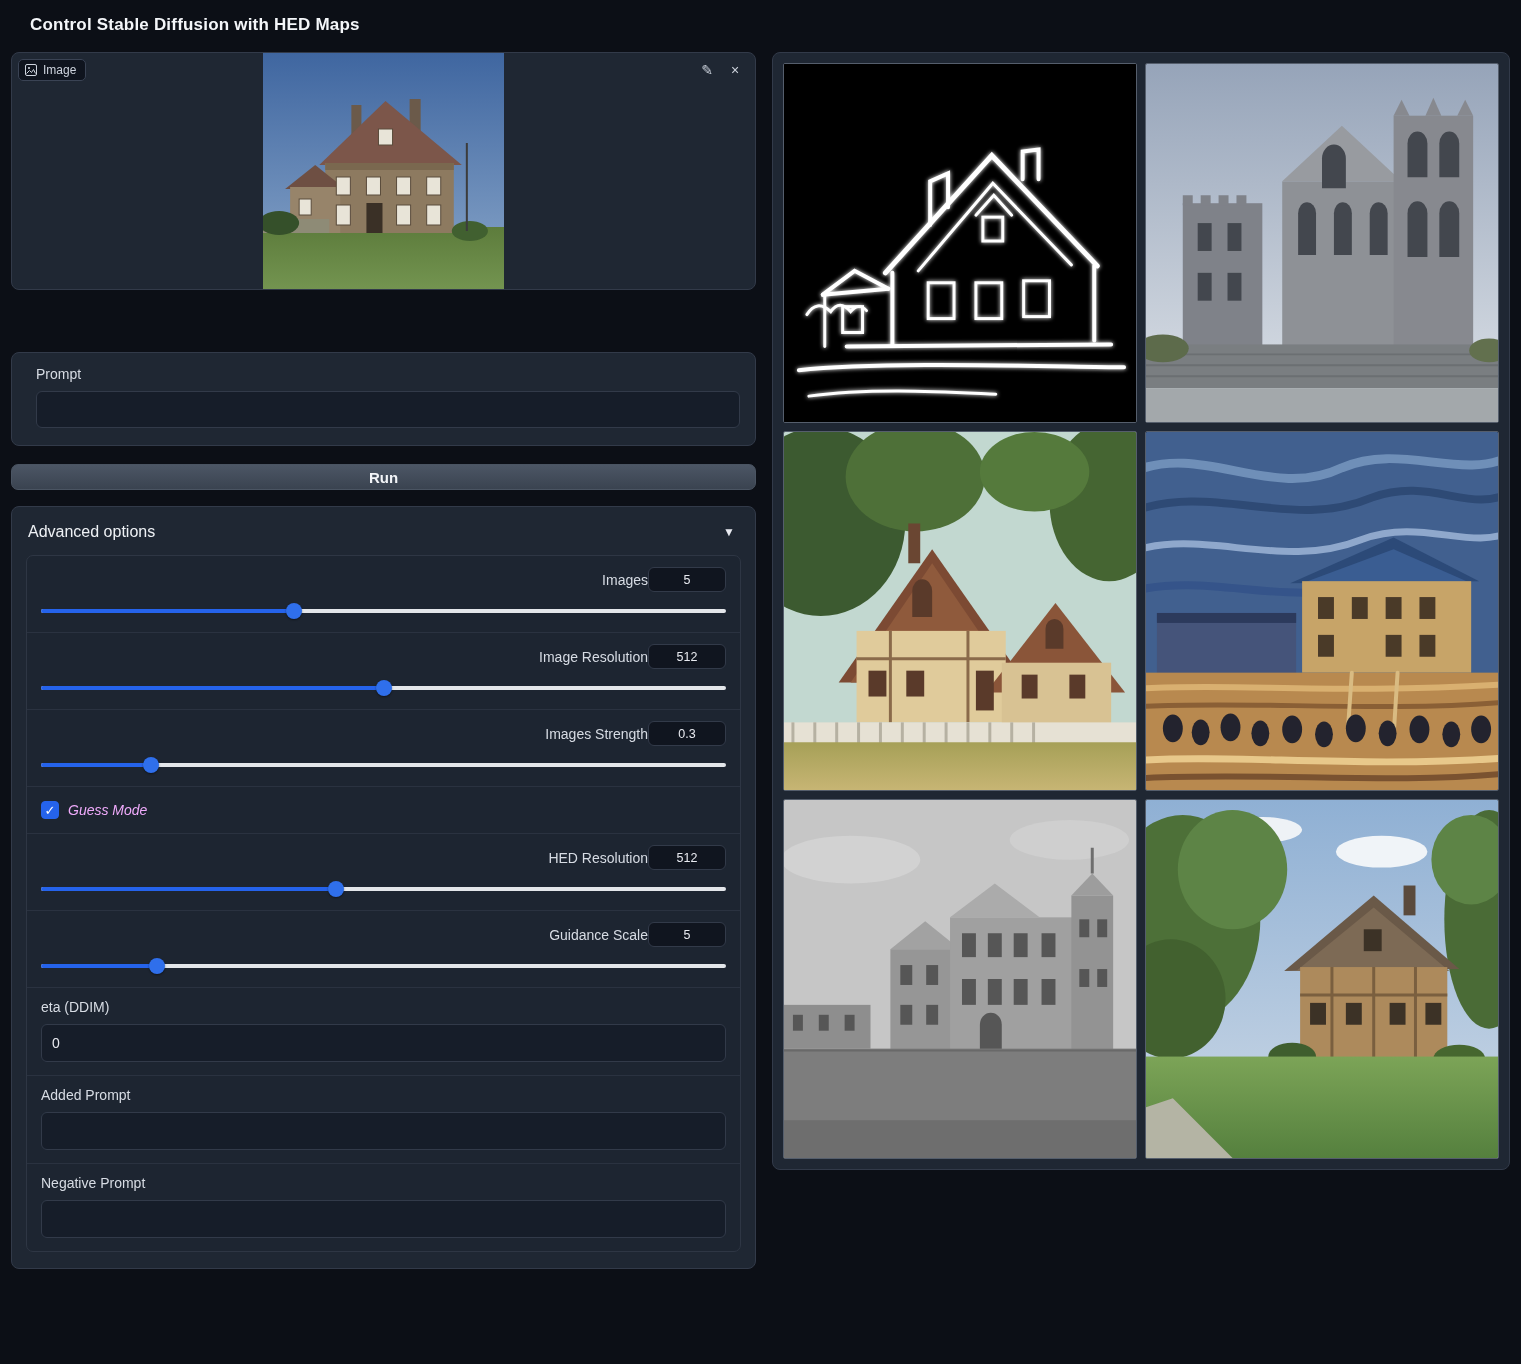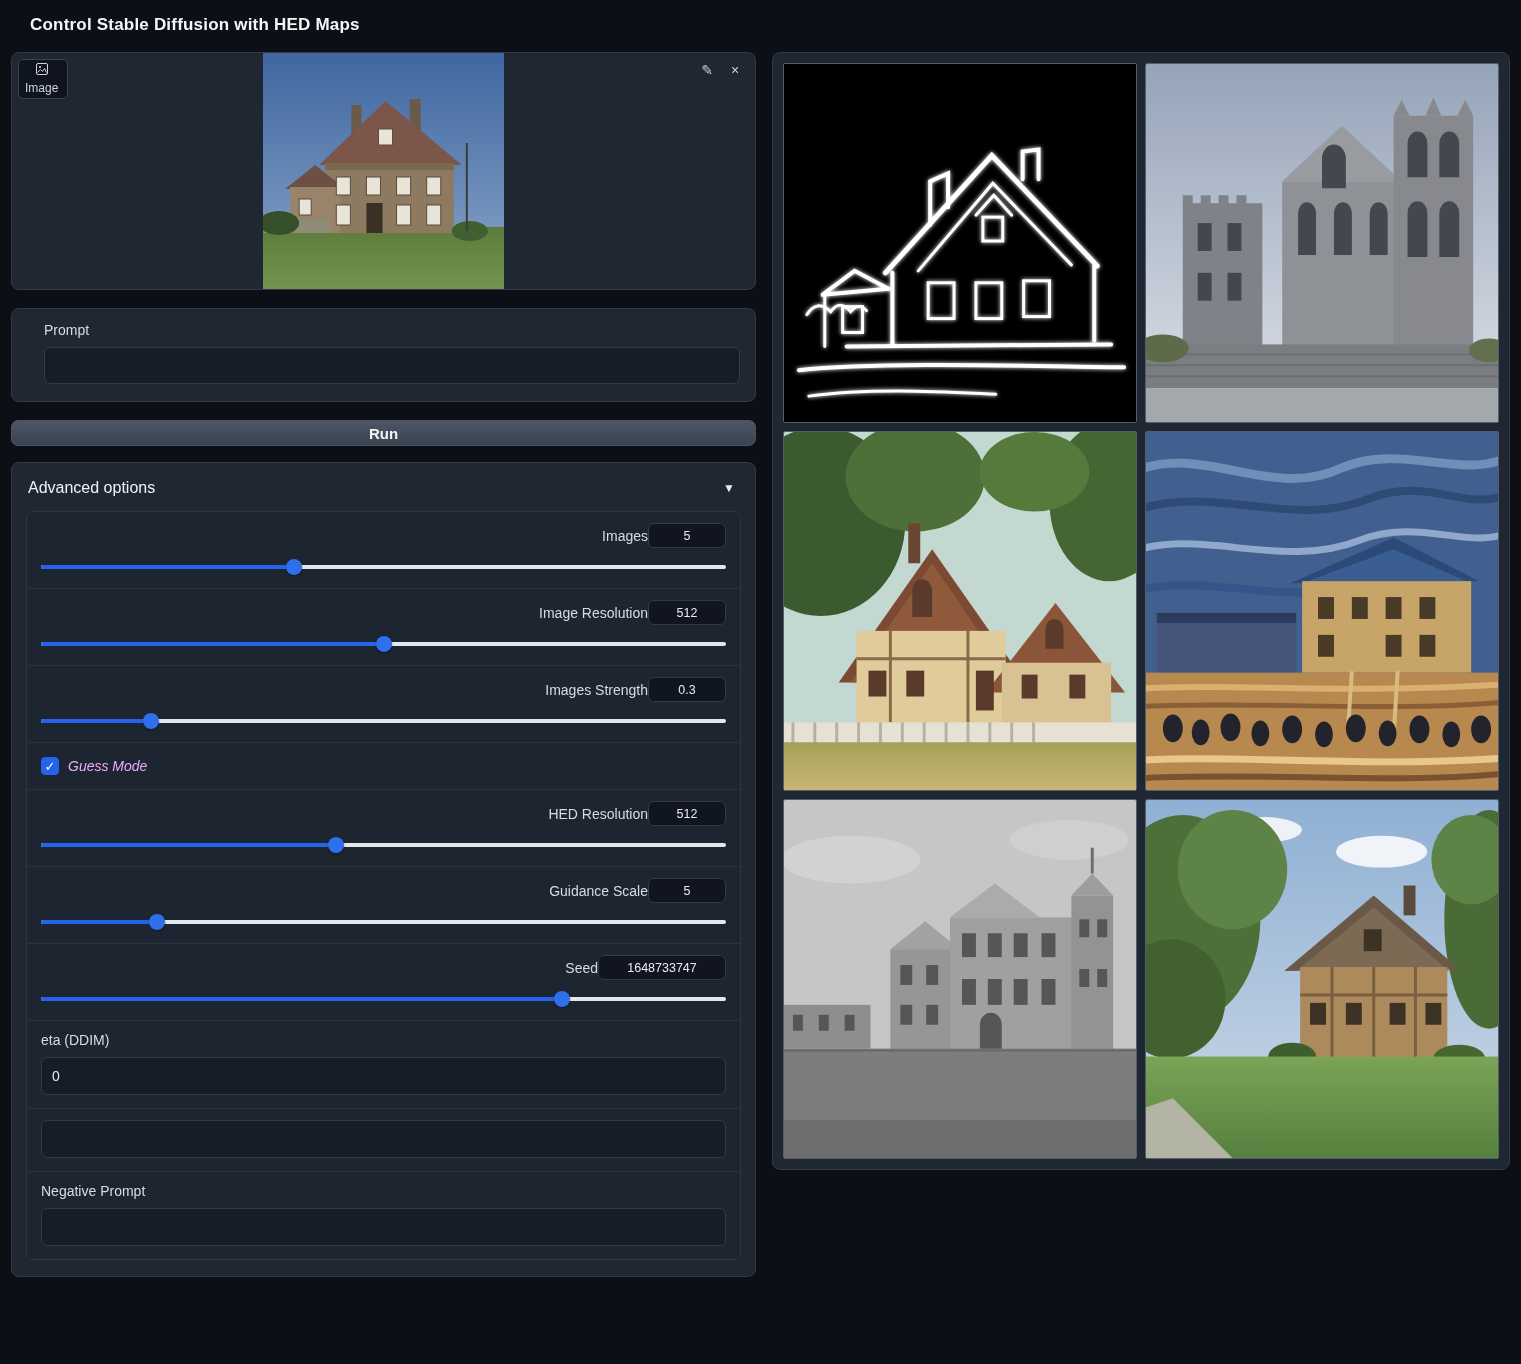--- a/index.html
+++ b/index.html
@@ -13,30 +13,30 @@
   .page { padding: 11px; }
   h1.title { font-size: 17px; font-weight: 700; color: #f4f6f9; margin: 4px 0 17px 19px; letter-spacing: .2px; }
   .layout { display: flex; gap: 16px; align-items: flex-start; }
   .left-col { flex: 0 0 745px; width: 745px; display: flex; flex-direction: column; }
   .block { background: #1f2733; border: 1px solid #323a49; border-radius: 8px; }
 
   
   .image-block { height: 238px; position: relative; display: flex; justify-content: center; overflow: hidden; margin-bottom: 18px; }
   .badge { position: absolute; top: 6px; left: 6px; display: flex; gap: 6px; align-items: center;
            background: rgba(14,18,27,.88); border: 1px solid #3a4354; border-radius: 5px;
-           padding: 3px 9px 3px 6px; font-size: 12px; color: #cdd3dd; z-index: 3; flex-direction: column; }
+           padding: 3px 9px 3px 6px; font-size: 12px; color: #cdd3dd; z-index: 3; }
   .badge svg { display: block; }
   .img-actions { position: absolute; top: 5px; right: 8px; display: flex; gap: 4px; z-index: 3; }
   .img-actions button { width: 24px; height: 24px; background: transparent; border: none; color: #cdd3dd;
                         font-size: 14px; line-height: 24px; cursor: pointer; font-family: inherit; }
   .input-photo { width: 241px; height: 100%; }
   .input-photo svg { width: 100%; height: 100%; display: block; }
 
   
-  .prompt-block { padding: 13px 15px 17px 32px; margin-bottom: 18px; }
+  .prompt-block { padding: 13px 15px 17px 24px; margin-bottom: 18px; margin-top: 44px; }
   .field-label { display: block; font-size: 14px; color: #d7dce4; margin-bottom: 9px; }
   .textbox { width: 100%; height: 37px; background: #161d29; border: 1px solid #323a49; border-radius: 6px;
              color: #e8eaf0; font-size: 14px; padding: 0 10px; font-family: inherit; outline: none; }
 
   
   .run-btn { height: 26px; border-radius: 7px; border: 1px solid #4a5462;
              background: linear-gradient(180deg, #4c5665 0%, #3a4350 100%);
              color: #f2f4f7; font-weight: 700; font-size: 15px; cursor: pointer; font-family: inherit;
              margin-bottom: 16px; width: 100%; }
 
@@ -214,38 +214,28 @@
               <label>Guidance Scale</label>
               <input class="num" value="5" style="">
             </div>
             <div class="slider" style="--pct: 17%;">
               <div class="track"></div>
               <div class="fill"></div>
               <div class="thumb"></div>
             </div>
           </div>
 
-          <div class="row">
-            <div class="row-top">
-              <label>Seed</label>
-              <input class="num wide" value="1648733747" style="">
-            </div>
-            <div class="slider" style="--pct: 76%;">
-              <div class="track"></div>
-              <div class="fill"></div>
-              <div class="thumb"></div>
-            </div>
-          </div>
 
           <div class="row field-row">
             <label class="field-label">eta (DDIM)</label>
             <input class="textbox" value="0" style="">
           </div>
 
           <div class="row field-row">
+            <label class="field-label">Added Prompt</label>
             <input class="textbox" value="" style="">
           </div>
 
           <div class="row field-row">
             <label class="field-label">Negative Prompt</label>
             <input class="textbox" value="" style="">
           </div>
 
         </div>
       </div>

